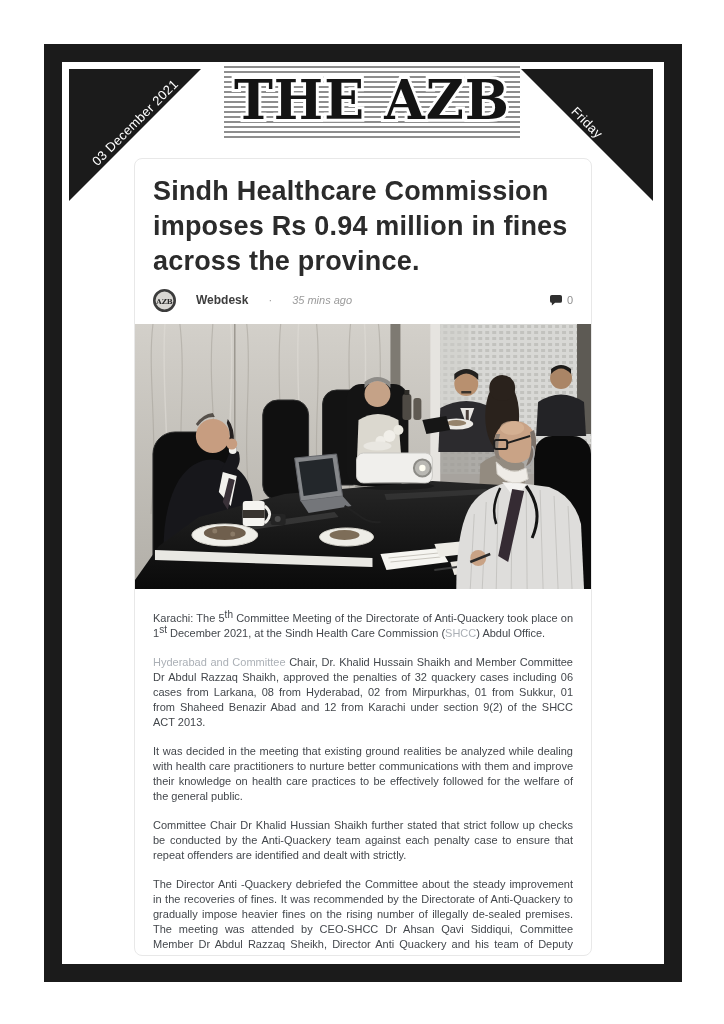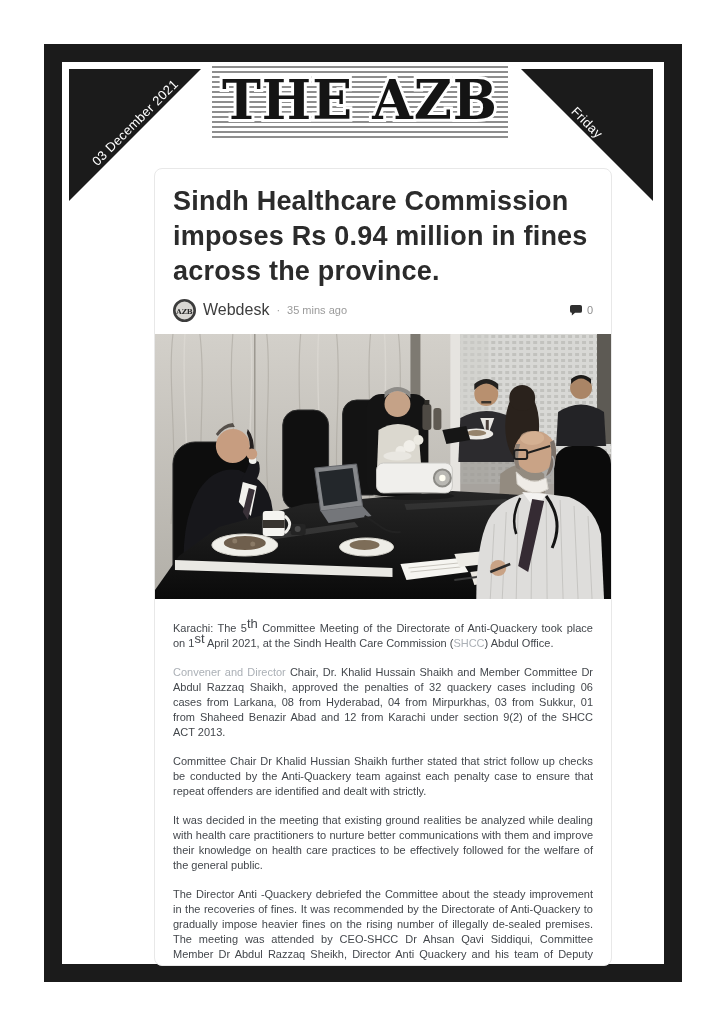--- a/index.html
+++ b/index.html
@@ -14,50 +14,50 @@
   .ribbon{
     position:absolute;width:132px;height:132px;background:#1b1b1b;
     color:#fff;font-size:13px;letter-spacing:.3px;z-index:3;
   }
   .ribbon span{position:absolute;left:-14px;top:46px;width:160px;text-align:center;display:block;}
   .ribbon.tl{left:69px;top:69px;clip-path:polygon(0 0,100% 0,0 100%);}
   .ribbon.tl span{transform:rotate(-45deg);}
   .ribbon.tr{left:521px;top:69px;clip-path:polygon(0 0,100% 0,100% 100%);}
   .ribbon.tr span{transform:rotate(45deg);}
   .masthead{
-    position:absolute;left:212px;top:63px;width:296px;height:76px;z-index:2;
+    position:absolute;left:224px;top:63px;width:296px;height:76px;z-index:2;
     background:repeating-linear-gradient(180deg,#ffffff 0 3px,#8e8e8e 3px 5px);
   }
   .masthead svg{display:block;width:100%;height:100%;}
   .masthead text{
     font-family:"DejaVu Serif","Liberation Serif",serif;font-weight:bold;
   }
   .card{
-    position:absolute;left:134px;top:168px;width:458px;height:798px;
+    position:absolute;left:134px;top:158px;width:458px;height:798px;
     background:#fff;border:1px solid #e8e8e8;border-radius:8px;
-    box-sizing:border-box;overflow:hidden;z-index:1;margin-left:20px;
+    box-sizing:border-box;overflow:hidden;z-index:1;
   }
   .headline{
     margin:15px 18px 0;font-size:27px;line-height:35px;font-weight:700;
     color:#2b2b2b;letter-spacing:.2px;
   }
-  .byline{display:flex;align-items:center;gap:7px;margin:9px 18px 0;height:24px;}
+  .byline{display:flex;align-items:center;gap:20px;margin:9px 18px 0;height:24px;}
   .avatar{width:23px;height:23px;border-radius:50%;flex:0 0 auto;cursor:pointer;}
   .avatar svg{display:block;width:100%;height:100%;}
-  .author{font-size:16px;font-weight:400;color:#3d3d3d;cursor:pointer;}
+  .author{font-size:12px;font-weight:700;color:#3d3d3d;cursor:pointer;}
   .dot{font-size:11px;color:#9b9b9b;}
-  .time{font-size:11px;color:#9b9b9b;}
+  .time{font-size:11px;color:#9b9b9b;font-style:italic;}
   .comments{margin-left:auto;display:flex;align-items:center;gap:4px;color:#8f8f8f;font-size:11px;cursor:pointer;}
   .photo{margin-top:12px;width:100%;height:265px;background:#c9c6c0;}
   .photo svg{display:block;width:100%;height:100%;}
   .body{margin:22px 18px 0;font-size:11px;line-height:15px;color:#43474c;text-align:justify;}
   .body p{margin:0 0 14px;}
   .body p:last-child{margin-bottom:0;}
   .body .gray{color:#abb0b6;}
-  .body .sup{font-size:13px;vertical-align:4px;line-height:0;}
+  .body .sup{font-size:10px;vertical-align:4px;line-height:0;}
 </style>
 </head>
 <body>
 
 <div>
 
   <div class="frame"></div>
 
   <div class="ribbon tl">
     <span>03 December 2021</span>
@@ -252,21 +252,21 @@
         <rect x="360" y="116" width="13" height="9" rx="2" fill="none" stroke="#1d1d1d" stroke-width="2"></rect>
         <line x1="373" y1="119" x2="396" y2="112" stroke="#1d1d1d" stroke-width="2"></line>
         <path d="M362,138 Q376,153 392,144 L394,155 Q378,165 363,150 Z" fill="#efece7" stroke="#d8d4cd"></path>
         <path d="M392,144 C400,138 402,128 398,122" stroke="#aaaaaa" stroke-width="1.5" fill="none"></path>
         <circle cx="344" cy="234" r="8" fill="#c9a386"></circle>
         <line x1="336" y1="238" x2="356" y2="230" stroke="#2a2a2a" stroke-width="2.5"></line>
       </svg>
     </div>
 
     <div class="body">
-        <p><span>Karachi: The 5</span><span class="sup">th</span><span> Committee Meeting of the Directorate of Anti-Quackery took place on 1</span><span class="sup">st</span><span> April 2021, at the Sindh Health Care Commission (</span><span class="gray">SHCC</span><span>) Abdul Office.</span></p>
-        <p><span class="gray">Convener and Director</span><span> Chair, Dr. Khalid Hussain Shaikh and Member Committee Dr Abdul Razzaq Shaikh, approved the penalties of 32 quackery cases including 06 cases from Larkana, 08 from Hyderabad, 04 from Mirpurkhas, 03 from Sukkur, 01 from Shaheed Benazir Abad and 12 from Karachi under section 9(2) of the SHCC ACT 2013.</span></p>
+        <p><span>Karachi: The 5</span><span class="sup">th</span><span> Committee Meeting of the Directorate of Anti-Quackery took place on 1</span><span class="sup">st</span><span> December 2021, at the Sindh Health Care Commission (</span><span class="gray">SHCC</span><span>) Abdul Office.</span></p>
+        <p><span class="gray">Hyderabad and Committee</span><span> Chair, Dr. Khalid Hussain Shaikh and Member Committee Dr Abdul Razzaq Shaikh, approved the penalties of 32 quackery cases including 06 cases from Larkana, 08 from Hyderabad, 02 from Mirpurkhas, 01 from Sukkur, 01 from Shaheed Benazir Abad and 12 from Karachi under section 9(2) of the SHCC ACT 2013.</span></p>
+        <p><span>It was decided in the meeting that existing ground realities be analyzed while dealing with health care practitioners to nurture better communications with them and improve their knowledge on health care practices to be effectively followed for the welfare of the general public.</span></p>
         <p><span>Committee Chair Dr Khalid Hussian Shaikh further stated that strict follow up checks be conducted by the Anti-Quackery team against each penalty case to ensure that repeat offenders are identified and dealt with strictly.</span></p>
-        <p><span>It was decided in the meeting that existing ground realities be analyzed while dealing with health care practitioners to nurture better communications with them and improve their knowledge on health care practices to be effectively followed for the welfare of the general public.</span></p>
         <p><span>The Director Anti -Quackery debriefed the Committee about the steady improvement in the recoveries of fines. It was recommended by the Directorate of Anti-Quackery to gradually impose heavier fines on the rising number of illegally de-sealed premises. The meeting was attended by CEO-SHCC Dr Ahsan Qavi Siddiqui, Committee Member Dr Abdul Razzaq Sheikh, Director Anti Quackery and his team of Deputy Directors.</span></p>
       </div>
 
   </div>
 </div>
 
 </body></html>

